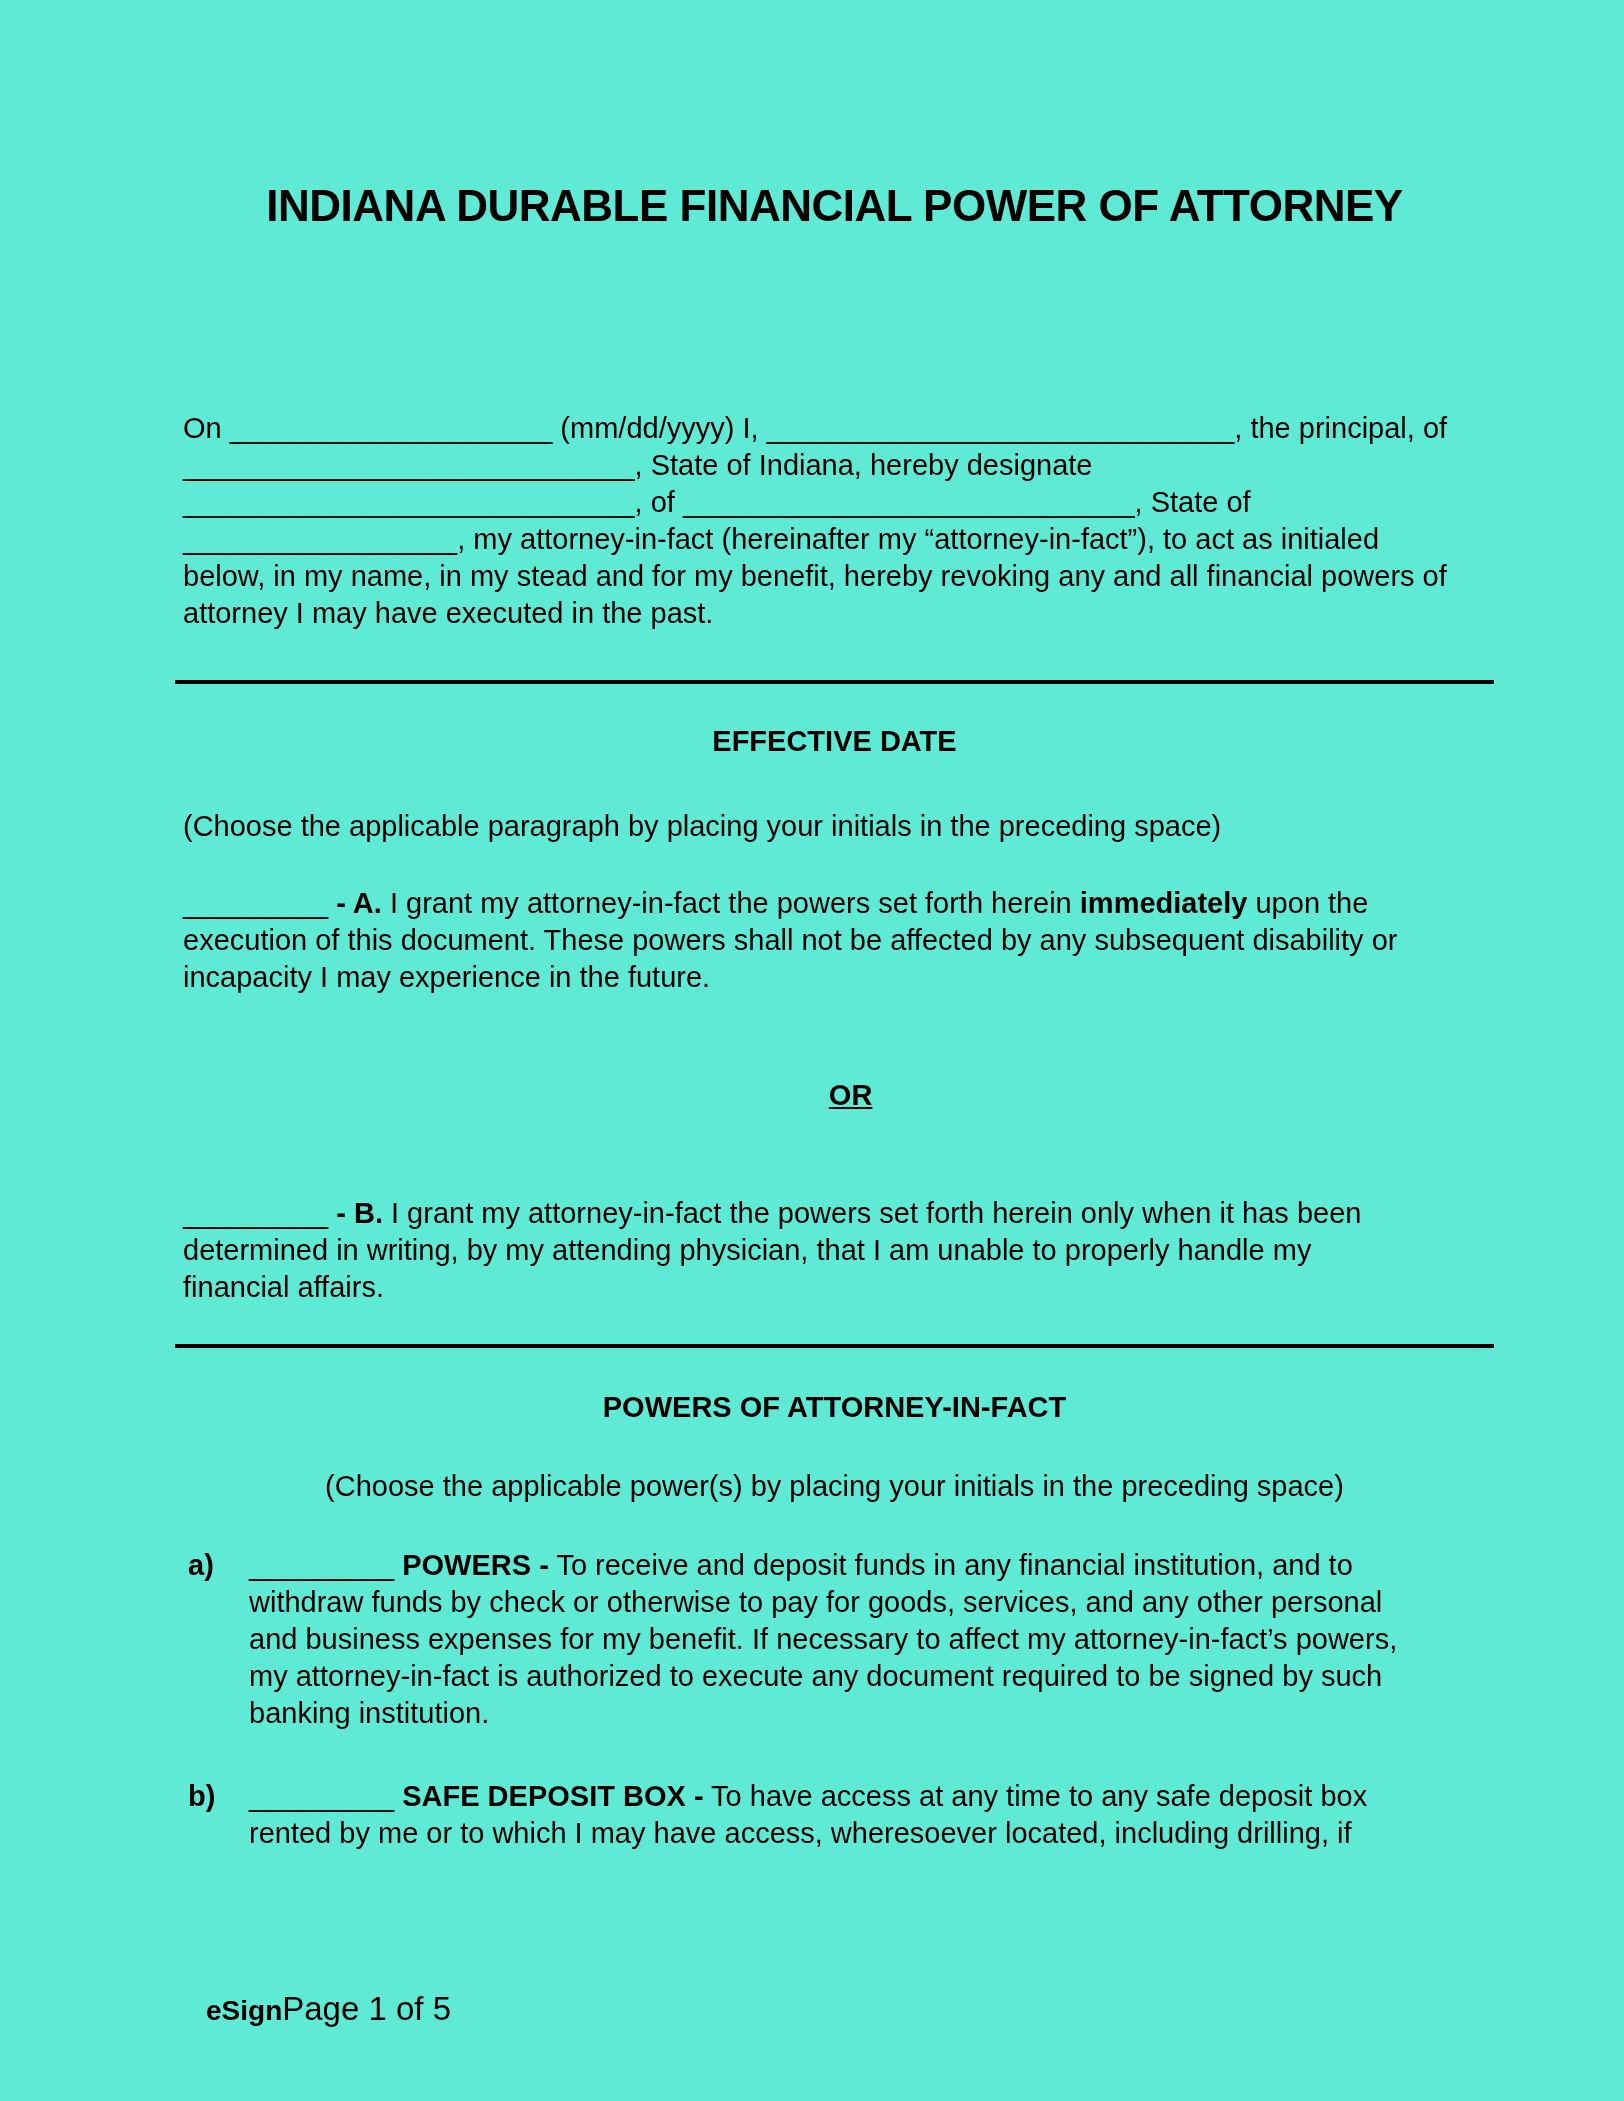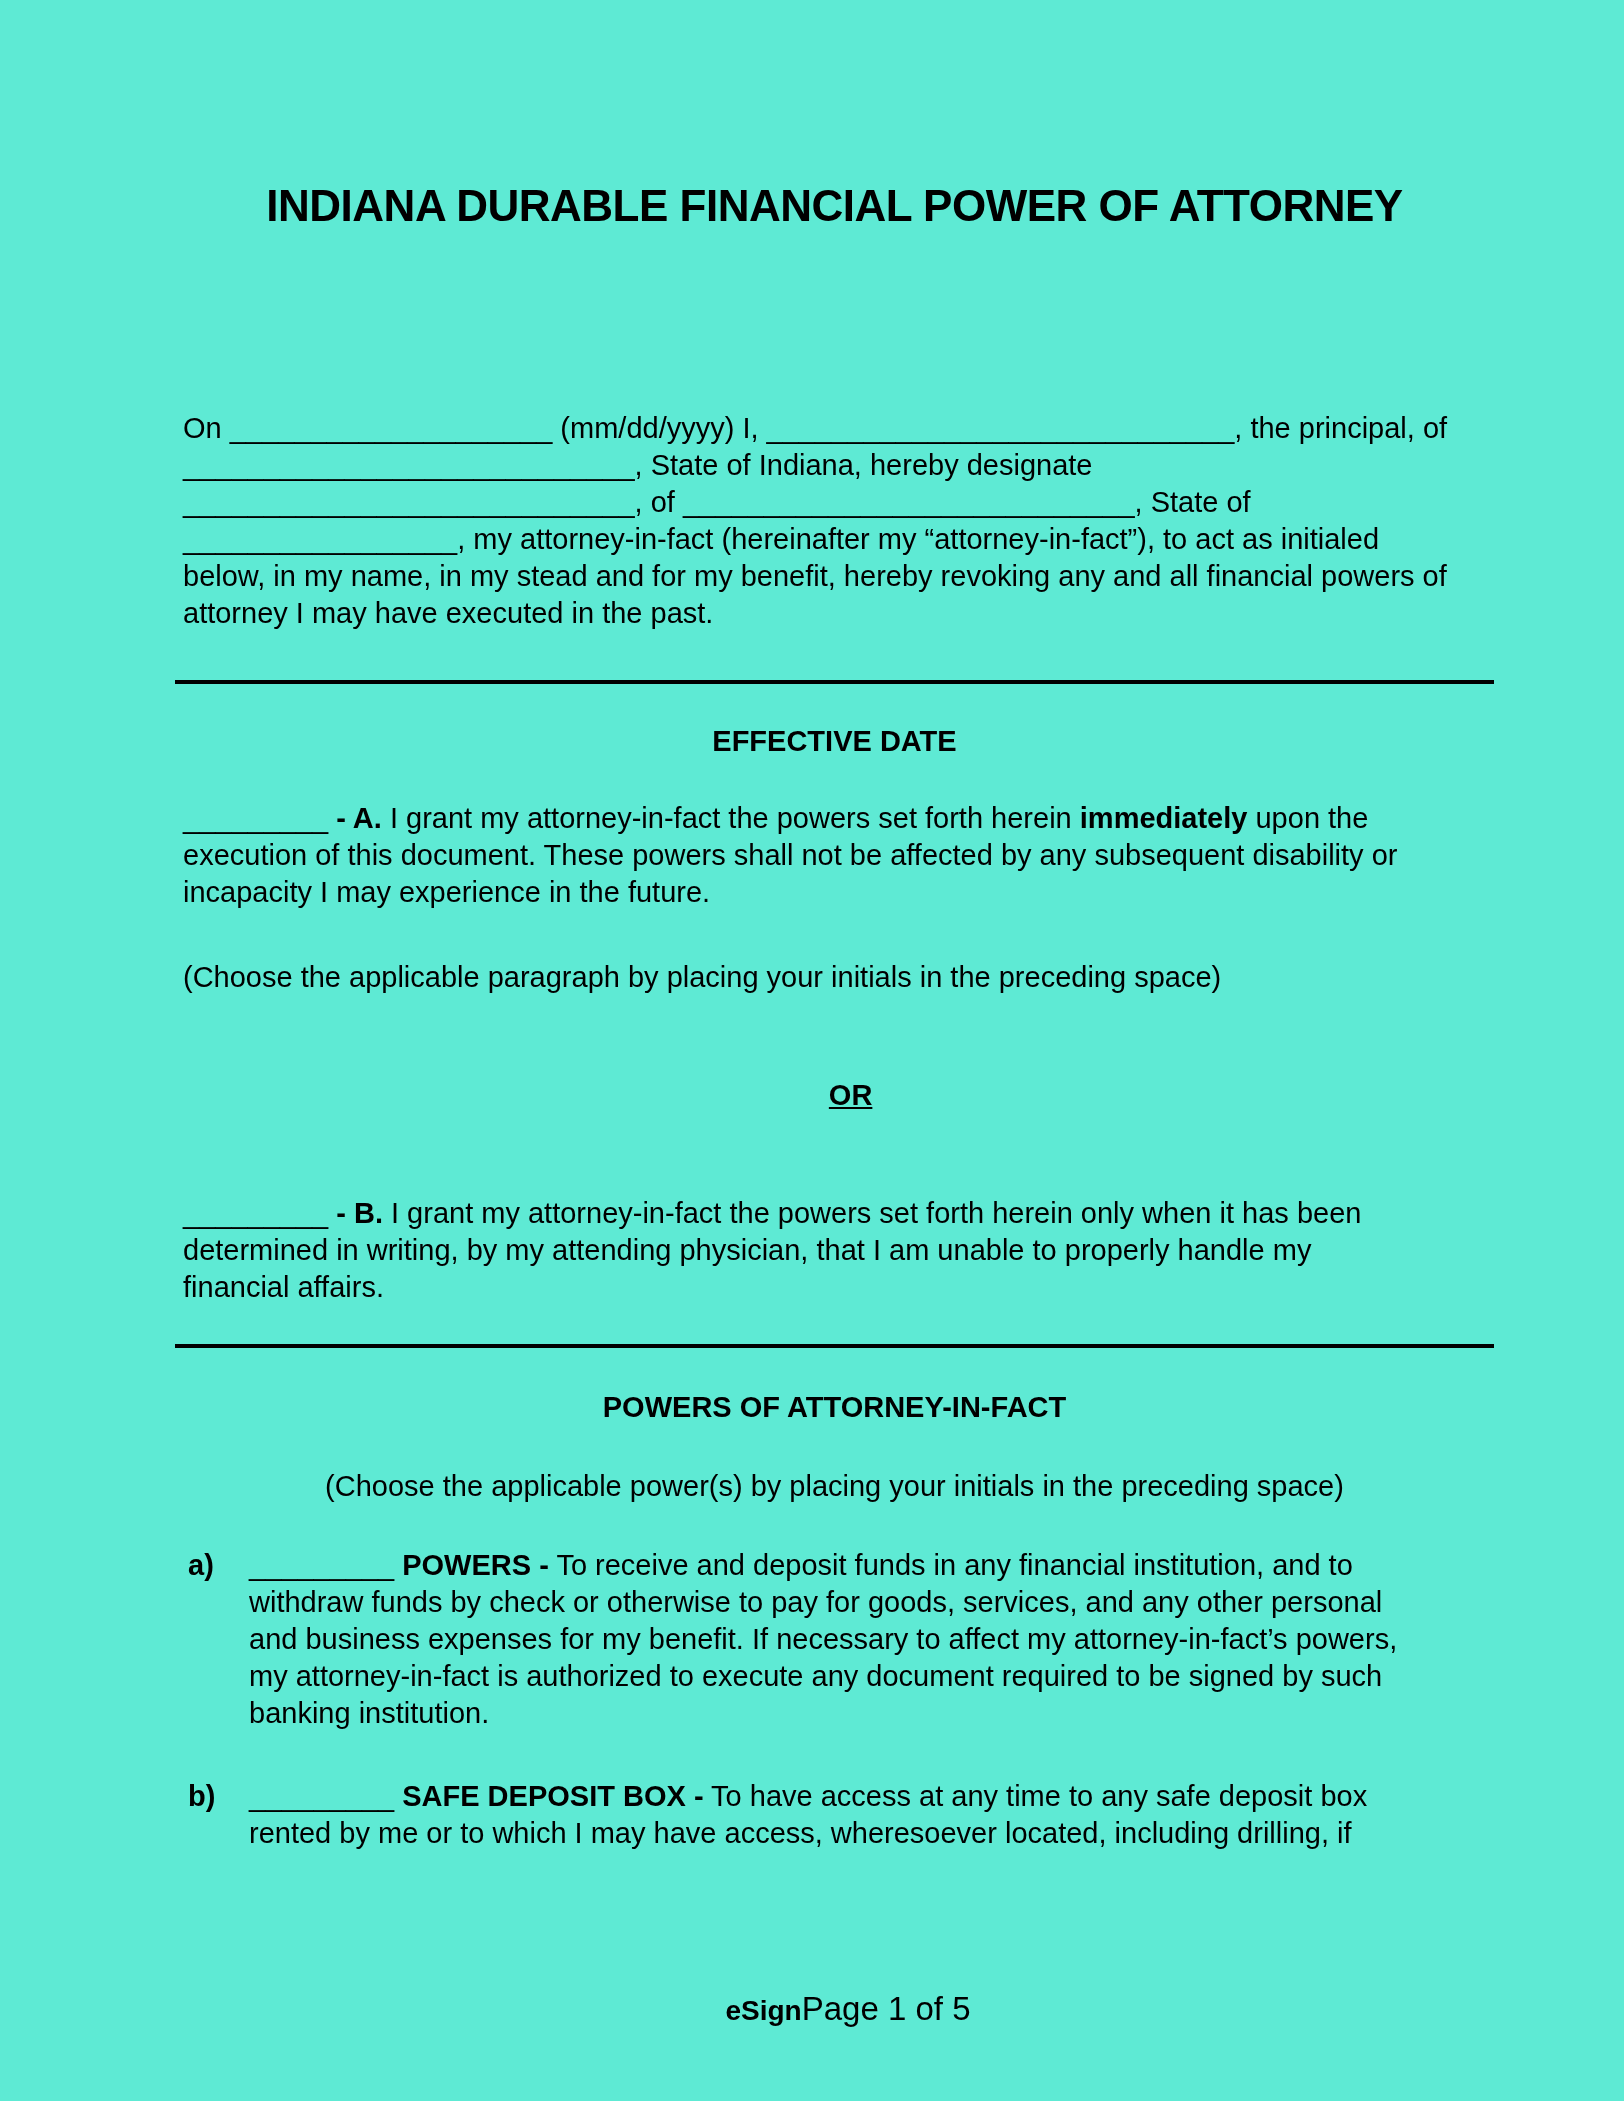--- a/index.html
+++ b/index.html
@@ -76,21 +76,21 @@
     top: 0;
     font-weight: bold;
   }
   .b { font-weight: bold; }
   .footer-row {
     position: absolute;
     left: 206px;
     right: 134px;
     top: 1992px;
     display: flex;
-    justify-content: center;
+    justify-content: flex-start;
     align-items: baseline;
   }
   .brand {
     font-weight: bold;
     font-size: 28px;
     line-height: 34px;
   }
   .page-num {
     font-size: 33px;
     line-height: 34px;
@@ -107,25 +107,25 @@
 ____________________________, State of Indiana, hereby designate
 ____________________________, of ____________________________, State of
 _________________, my attorney-in-fact (hereinafter my “attorney-in-fact”), to act as initialed
 below, in my name, in my stead and for my benefit, hereby revoking any and all financial powers of
 attorney I may have executed in the past.</p>
 
   <div class="rule"></div>
 
   <h2 class="section-heading">EFFECTIVE DATE</h2>
 
+  <p class="body-text instruction-1">(Choose the applicable paragraph by placing your initials in the preceding space)</p>
+
   <p class="body-text option-a"><span>_________ </span><span class="b">- A.</span><span> I grant my attorney-in-fact the powers set forth herein </span><span class="b">immediately</span><span> upon the
 execution of this document. These powers shall not be affected by any subsequent disability or
 incapacity I may experience in the future.</span></p>
-
-  <p class="body-text instruction-1">(Choose the applicable paragraph by placing your initials in the preceding space)</p>
 
   <p class="body-text or-line">
     <span class="or-text">OR</span>
   </p>
 
   <p class="body-text option-b"><span>_________ </span><span class="b">- B.</span><span> I grant my attorney-in-fact the powers set forth herein only when it has been
 determined in writing, by my attending physician, that I am unable to properly handle my
 financial affairs.</span></p>
 
   <div class="rule rule-2"></div>

